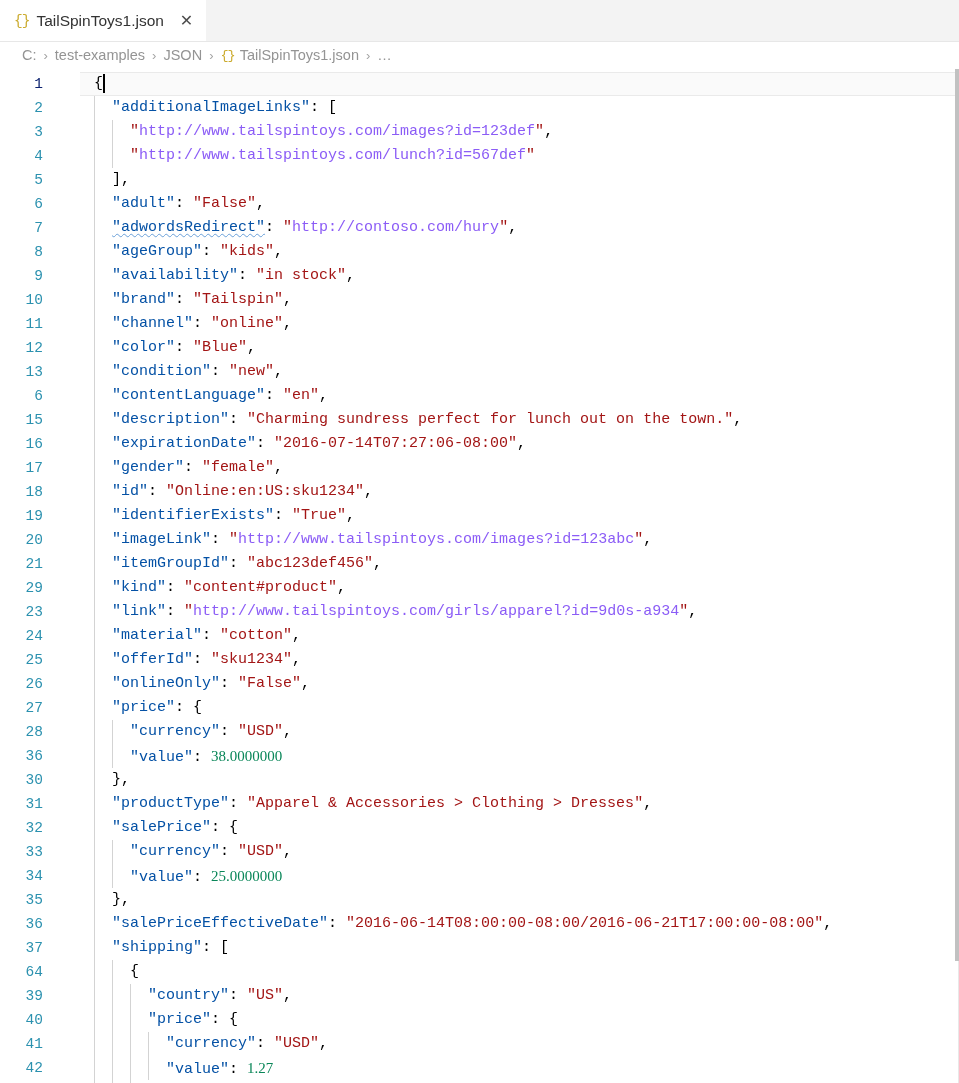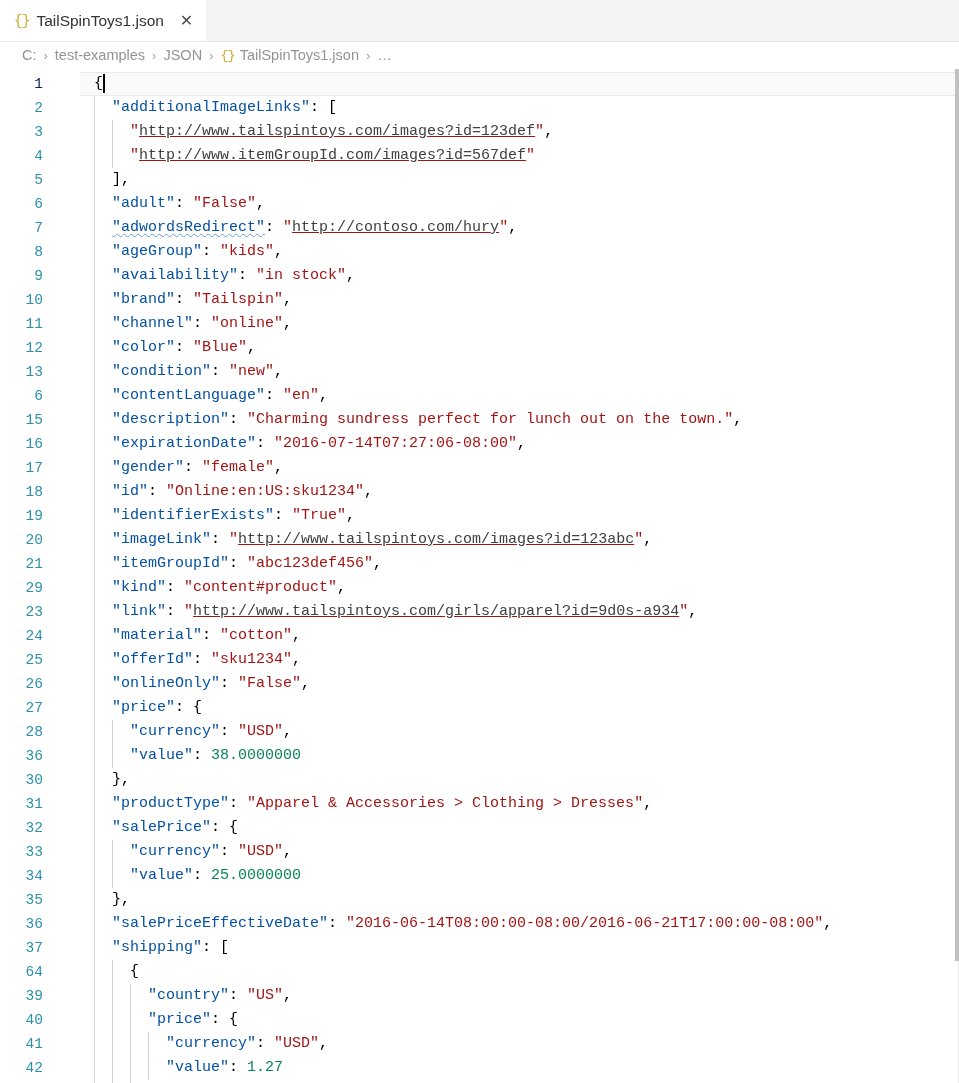--- a/index.html
+++ b/index.html
@@ -81,23 +81,23 @@
     white-space:pre;position:relative;
     font-family:"Liberation Mono", monospace;
     color:#000000;
     padding-left:14px;
   }
   .row.active{background:#fafafa;box-shadow:inset 0 1px 0 #eaeaea, inset 0 -1px 0 #eaeaea;}
 
   
   .k   {color:#0451a5;}           
   .s   {color:#a31515;}           
-  .n   {color:#098658;}           
+  .n   {color:#098658;font-family:Liberation Serif, serif;}           
   .p   {color:#000000;}           
-  .url {color:#404040;text-decoration:underline;text-decoration-color:#a31515;cursor:pointer;}
+  .url {color:#8b5cf6;text-decoration-color:#a31515;cursor:pointer;}
   .sq  {text-decoration:underline;text-decoration-style:wavy;text-decoration-color:#6aa0d8;text-decoration-thickness:1px;text-underline-offset:2px;}
 
   
   .guides{position:absolute;top:0;left:0;right:0;bottom:0;pointer-events:none;}
   .guide{position:absolute;width:1px;background:#d3d3d3;}
 
   
   .caret{
     position:absolute;width:2px;height:19px;background:#000;
     left:23px;top:5px;
@@ -249,21 +249,21 @@
           <div class="guide" style="left: 32.04px; top: 51px; height: 48px;"></div>
           <div class="guide" style="left: 32.04px; top: 651px; height: 48px;"></div>
           <div class="guide" style="left: 32.04px; top: 771px; height: 48px;"></div>
           <div class="guide" style="left: 32.04px; top: 891px; height: 144px;"></div>
           <div class="guide" style="left: 50.08px; top: 915px; height: 120px;"></div>
           <div class="guide" style="left: 68.12px; top: 963px; height: 48px;"></div>
         </div>
     <div class="row active"><span></span><span class="p">{</span></div>
         <div class="row"><span>  </span><span class="k">"additionalImageLinks"</span><span class="p">: [</span></div>
         <div class="row"><span>    </span><span class="s">"</span><span class="url">http://www.tailspintoys.com/images?id=123def</span><span class="s">"</span><span class="p">,</span></div>
-        <div class="row"><span>    </span><span class="s">"</span><span class="url">http://www.itemGroupId.com/images?id=567def</span><span class="s">"</span></div>
+        <div class="row"><span>    </span><span class="s">"</span><span class="url">http://www.tailspintoys.com/lunch?id=567def</span><span class="s">"</span></div>
         <div class="row"><span>  </span><span class="p">],</span></div>
         <div class="row"><span>  </span><span class="k">"adult"</span><span class="p">: </span><span class="s">"False"</span><span class="p">,</span></div>
         <div class="row"><span>  </span><span class="k sq">"adwordsRedirect"</span><span class="p">: </span><span class="s">"</span><span class="url">http://contoso.com/hury</span><span class="s">"</span><span class="p">,</span></div>
         <div class="row"><span>  </span><span class="k">"ageGroup"</span><span class="p">: </span><span class="s">"kids"</span><span class="p">,</span></div>
         <div class="row"><span>  </span><span class="k">"availability"</span><span class="p">: </span><span class="s">"in stock"</span><span class="p">,</span></div>
         <div class="row"><span>  </span><span class="k">"brand"</span><span class="p">: </span><span class="s">"Tailspin"</span><span class="p">,</span></div>
         <div class="row"><span>  </span><span class="k">"channel"</span><span class="p">: </span><span class="s">"online"</span><span class="p">,</span></div>
         <div class="row"><span>  </span><span class="k">"color"</span><span class="p">: </span><span class="s">"Blue"</span><span class="p">,</span></div>
         <div class="row"><span>  </span><span class="k">"condition"</span><span class="p">: </span><span class="s">"new"</span><span class="p">,</span></div>
         <div class="row"><span>  </span><span class="k">"contentLanguage"</span><span class="p">: </span><span class="s">"en"</span><span class="p">,</span></div>

